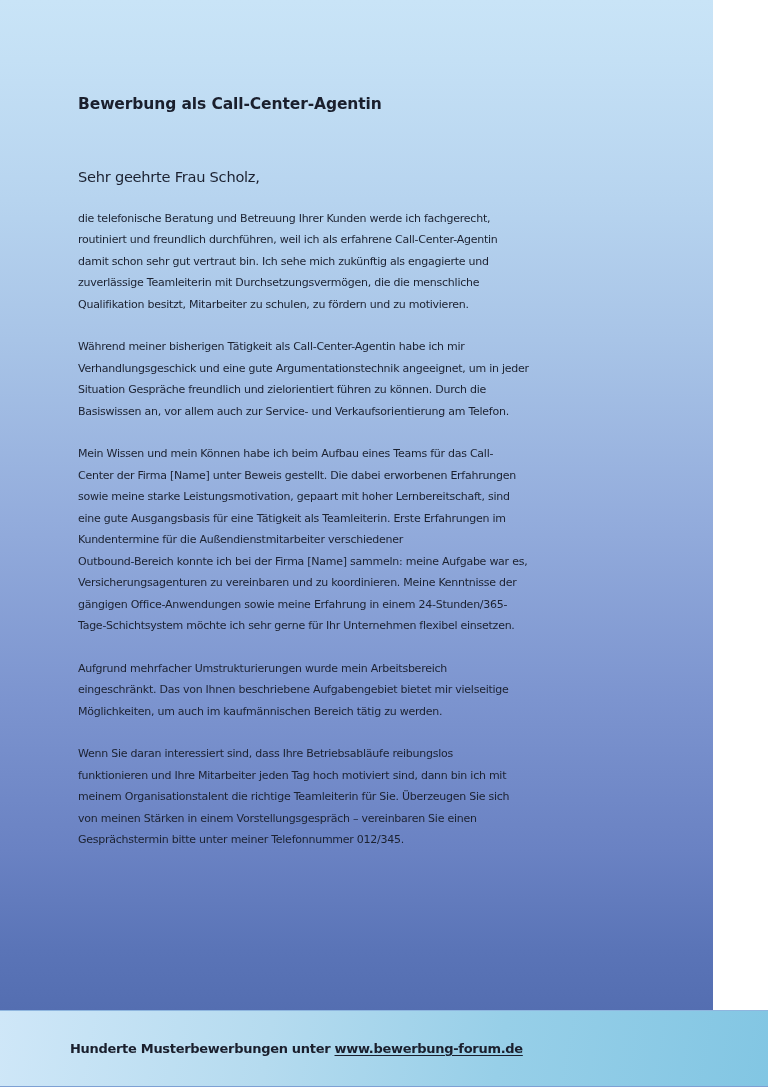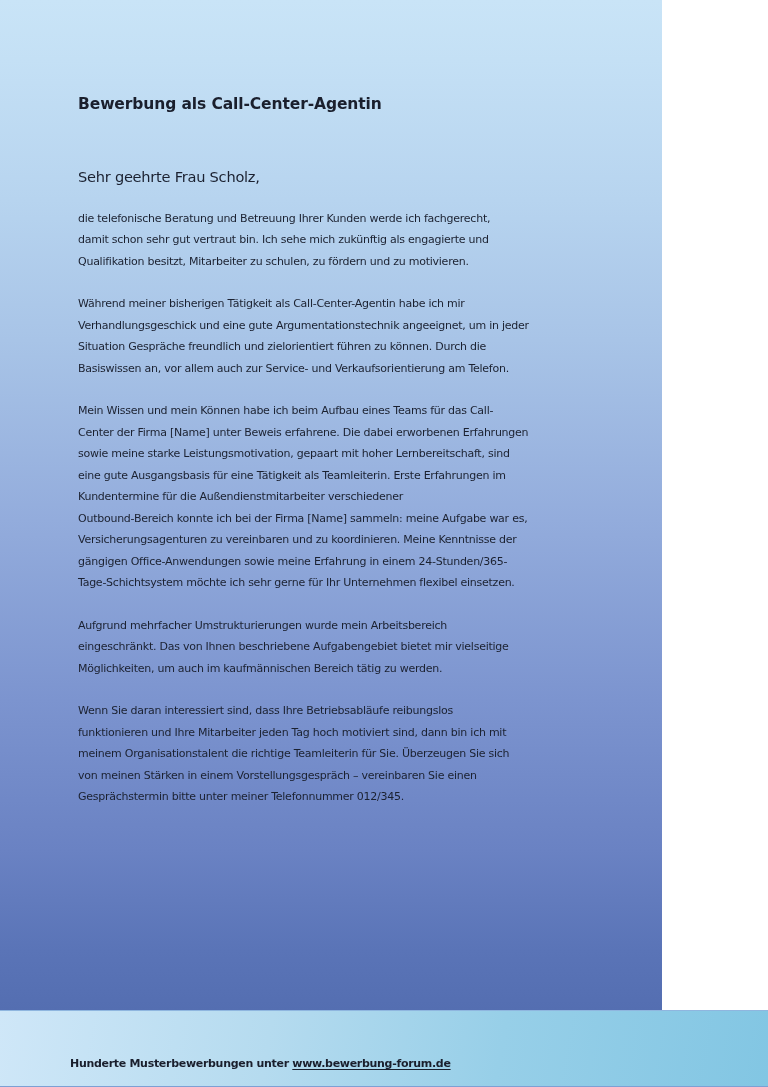--- a/index.html
+++ b/index.html
@@ -10,21 +10,21 @@
       width: 768px;
       height: 1087px;
       position: relative;
       overflow: hidden;
       font-family: "DejaVu Sans", "Liberation Sans", sans-serif;
       color: #1b2130;
     }
     .page {
       position: absolute;
       left: 0; top: 0;
-      width: 662px;
+      width: 713px;
       height: 1010px;
       background: linear-gradient(180deg,
         #c9e4f7 0px,
         #c4e0f5 60px,
         #b7d4ef 200px,
         #a8c4e7 340px,
         #93acdc 520px,
         #7c94cf 700px,
         #6a82c3 850px,
         #5a74b7 950px,
@@ -74,24 +74,24 @@
       top: 1010px;
       width: 768px;
       height: 75px;
       background: linear-gradient(100deg, #cfe7f8 0%, #b5dbef 35%, #97cfe8 65%, #82c6e3 100%);
       border-top: 1px solid #8fb6df;
       border-bottom: 2px solid #7da0d4;
     }
     .footer-text {
       position: absolute;
       left: 70px;
-      top: 42px;
+      top: 27px;
       font-family: "DejaVu Sans", sans-serif;
       font-weight: bold;
-      font-size: 11px;
+      font-size: 13px;
       line-height: 22px;
       color: #1a1f2d;
       letter-spacing: -0.3px;
       white-space: nowrap;
     }
     .footer-link {
       color: #1a1f2d;
       text-decoration: underline;
       text-underline-offset: 2px;
     }
@@ -99,34 +99,36 @@
 </head>
 <body>
 
 <div class="page">
   <div class="content">
     <h1 class="title">Bewerbung als Call-Center-Agentin</h1>
     <p class="salutation">Sehr geehrte Frau Scholz,</p>
 
     <p class="para">
       <span class="line">die telefonische Beratung und Betreuung Ihrer Kunden werde ich fachgerecht,</span>
+      <span class="line">routiniert und freundlich durchführen, weil ich als erfahrene Call-Center-Agentin</span>
       <span class="line">damit schon sehr gut vertraut bin. Ich sehe mich zukünftig als engagierte und</span>
+      <span class="line">zuverlässige Teamleiterin mit Durchsetzungsvermögen, die die menschliche</span>
       <span class="line">Qualifikation besitzt, Mitarbeiter zu schulen, zu fördern und zu motivieren.</span>
     </p>
 
     <p class="para">
       <span class="line">Während meiner bisherigen Tätigkeit als Call-Center-Agentin habe ich mir</span>
       <span class="line">Verhandlungsgeschick und eine gute Argumentationstechnik angeeignet, um in jeder</span>
       <span class="line">Situation Gespräche freundlich und zielorientiert führen zu können. Durch die</span>
       <span class="line">Basiswissen an, vor allem auch zur Service- und Verkaufsorientierung am Telefon.</span>
     </p>
 
     <p class="para">
       <span class="line">Mein Wissen und mein Können habe ich beim Aufbau eines Teams für das Call-</span>
-      <span class="line">Center der Firma [Name] unter Beweis erfahrene. Die dabei erworbenen Erfahrungen</span>
+      <span class="line">Center der Firma [Name] unter Beweis gestellt. Die dabei erworbenen Erfahrungen</span>
       <span class="line">sowie meine starke Leistungsmotivation, gepaart mit hoher Lernbereitschaft, sind</span>
       <span class="line">eine gute Ausgangsbasis für eine Tätigkeit als Teamleiterin. Erste Erfahrungen im</span>
       <span class="line">Kundentermine für die Außendienstmitarbeiter verschiedener</span>
       <span class="line">Outbound-Bereich konnte ich bei der Firma [Name] sammeln: meine Aufgabe war es,</span>
       <span class="line">Versicherungsagenturen zu vereinbaren und zu koordinieren. Meine Kenntnisse der</span>
       <span class="line">gängigen Office-Anwendungen sowie meine Erfahrung in einem 24-Stunden/365-</span>
       <span class="line">Tage-Schichtsystem möchte ich sehr gerne für Ihr Unternehmen flexibel einsetzen.</span>
     </p>
 
     <p class="para">

